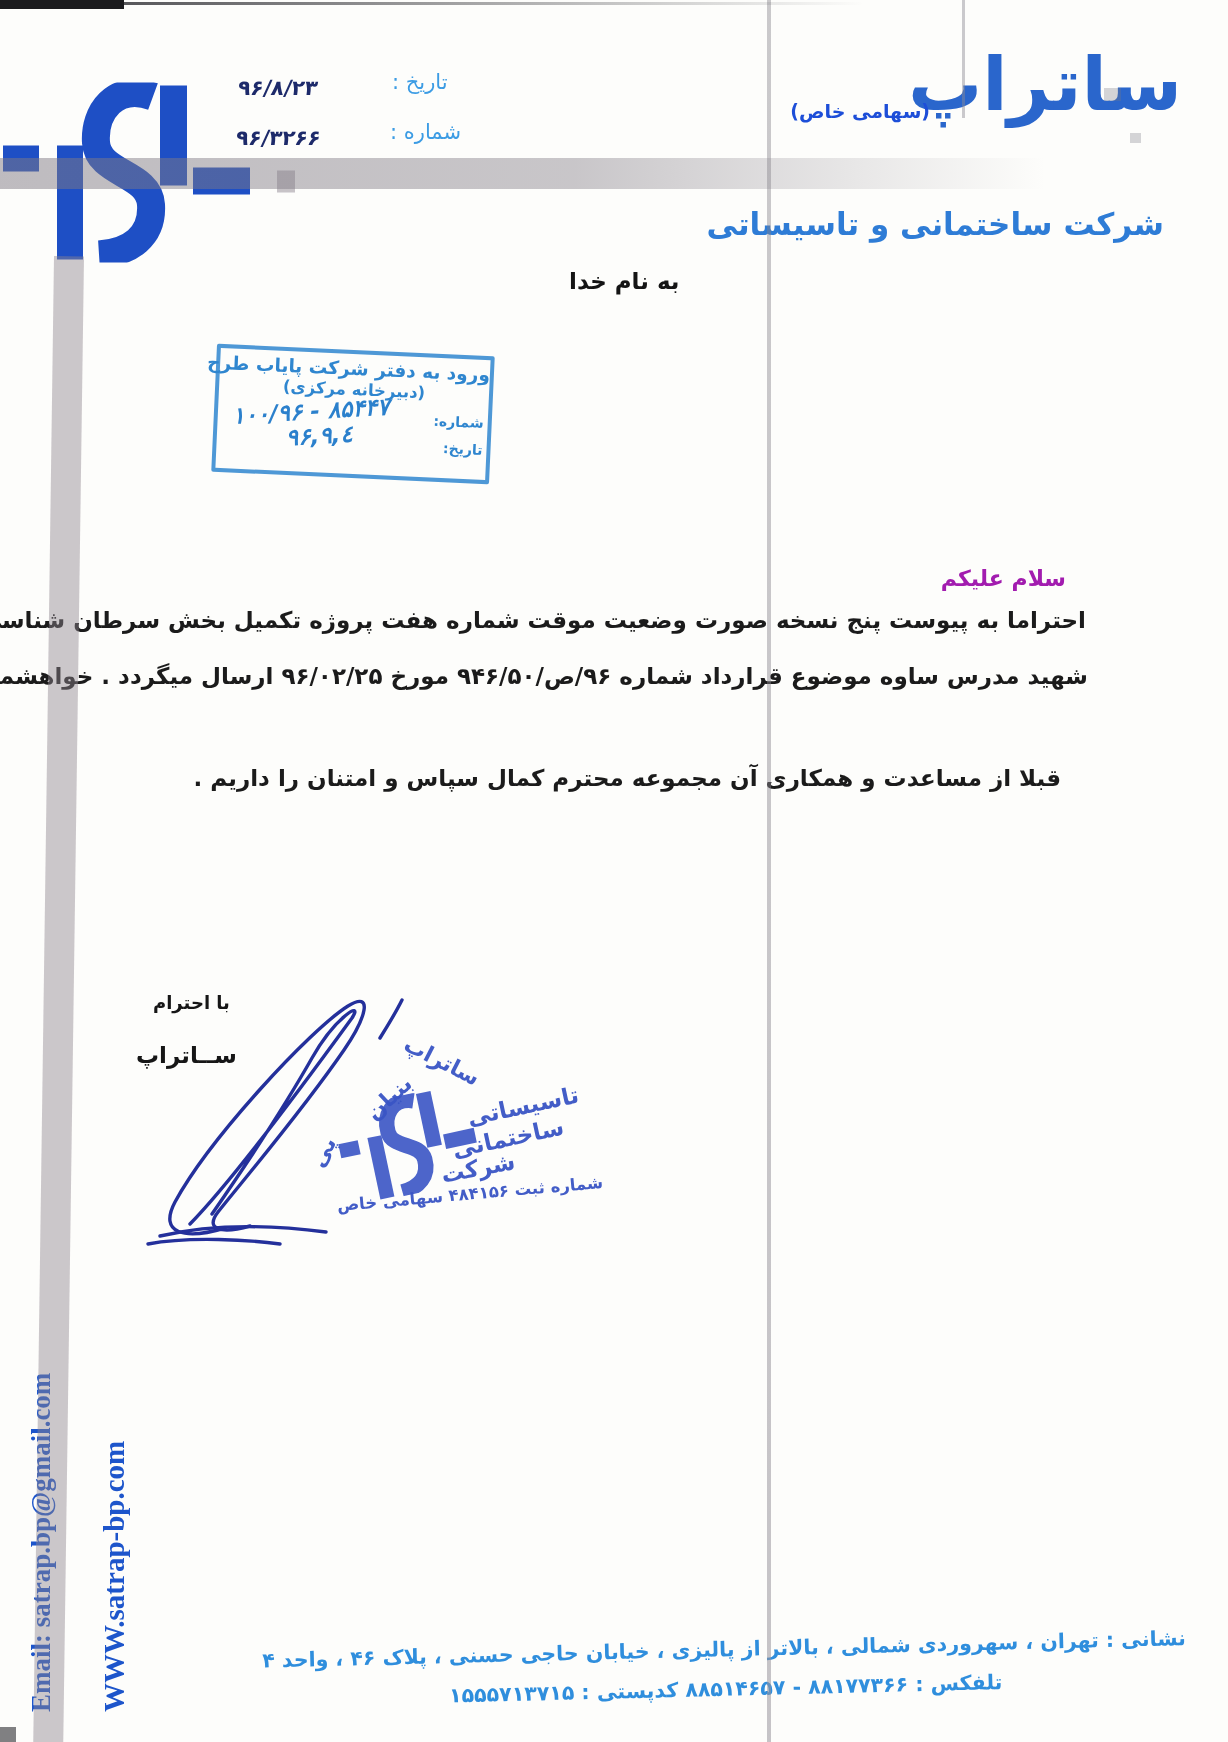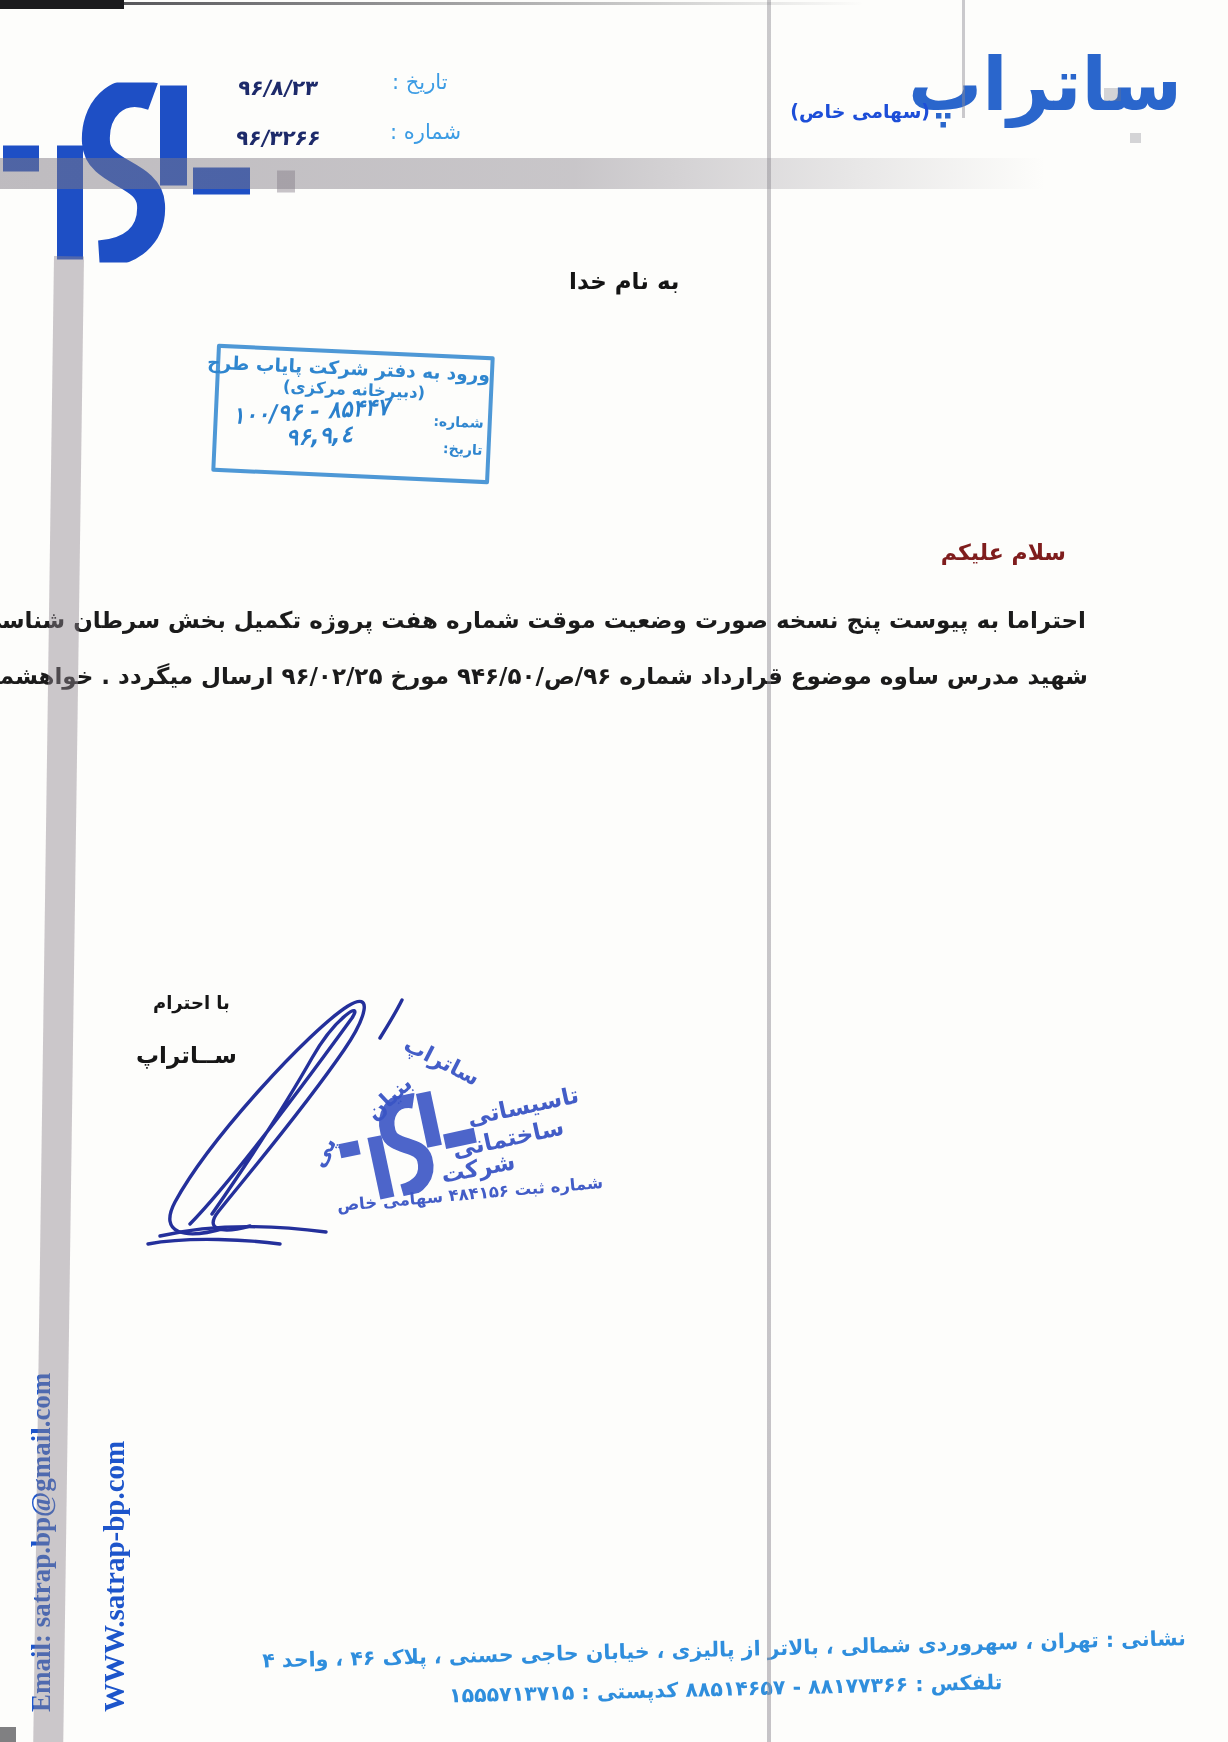--- a/index.html
+++ b/index.html
@@ -47,21 +47,21 @@
   .es1{margin-top:4px;text-align:center;font-size:18.5px;font-weight:bold;direction:rtl;white-space:nowrap;}
   .es2{text-align:center;font-size:16.5px;font-weight:bold;direction:rtl;margin-top:1px;}
   .es-row{display:flex;justify-content:space-between;direction:rtl;padding:0 4px 0 14px;margin-top:1px;align-items:flex-start;}
   .es-lbl{font-size:14px;font-weight:bold;padding-top:9px;}
   .es-val{font-size:23px;font-weight:600;direction:ltr;unicode-bidi:isolate;
     transform:rotate(-6deg);font-style:italic;color:#2b80cc;white-space:nowrap;}
   .es-val-date{padding-left:55px;}
 
   
   .addressee{right:162px;top:413px;font-size:27px;font-weight:bold;color:#111;z-index:10;}
-  .salutation{right:162px;top:540px;font-size:22px;font-weight:bold;color:#7f1d1d;z-index:10;text-align:right;}
+  .salutation{right:162px;top:566px;font-size:22px;font-weight:bold;color:#a21caf;z-index:10;text-align:right;}
   .body-line{font-size:23px;font-weight:bold;color:#1b1b1b;z-index:10;letter-spacing:.2px;}
   .body-l1{right:142px;top:607px;}
   .body-l2{right:140px;top:663px;}
   .body-l3{right:165px;top:719px;}
   .body-l4{right:167px;top:765px;}
 
   
   .respect{left:153px;top:992px;font-size:18px;font-weight:bold;color:#161616;z-index:14;}
   .signer{left:136px;top:1042px;font-size:23px;font-weight:bold;color:#161616;letter-spacing:1px;z-index:14;}
   .sig-svg{left:130px;top:978px;width:340px;height:280px;z-index:15;}
@@ -116,20 +116,21 @@
   <div class="abs speck2"></div>
   <div class="abs corner-bl"></div>
 
   <svg class="abs logo-main" viewBox="0 0 300 180" style="color:#1e4fc5" fill="#1e4fc5" stroke="none">
     <use href="#satrap-logo"></use>
     <rect x="277" y="88" width="18" height="22" fill="#9a949c" opacity=".55"></rect>
   </svg>
 
   <div class="abs company-name rtl">ساتراپ</div>
   <div class="abs company-type rtl">(سهامی خاص)</div>
+  <div class="abs company-sub rtl">شرکت ساختمانی و تاسیساتی</div>
 
   <div class="abs fld-label date-label rtl">تاریخ :</div>
   <div class="abs fld-value date-value">۹۶/۸/۲۳</div>
   <div class="abs fld-label num-label rtl">شماره :</div>
   <div class="abs fld-value num-value">۹۶/۳۲۶۶</div>
 
   <div class="abs bismillah rtl">به نام خدا</div>
 
   <div class="abs entry-stamp">
     <div class="es1">ورود به دفتر شرکت پایاب طرح</div>
@@ -140,20 +141,21 @@
     </div>
     <div class="es-row">
       <span class="es-lbl">تاریخ:</span>
       <span class="es-val es-val-date">۹۶,۹,٤</span>
     </div>
   </div>
 
   <div class="abs salutation rtl">سلام علیکم</div>
   <div class="abs body-line body-l1 rtl">احتراما به پیوست پنج نسخه صورت وضعیت موقت شماره هفت پروژه تکمیل بخش سرطان شناسی بیمارستان</div>
   <div class="abs body-line body-l2 rtl">شهید مدرس ساوه موضوع  قرارداد شماره ۹۶/ص/۹۴۶/۵۰ مورخ ۹۶/۰۲/۲۵ ارسال میگردد . خواهشمند است نسبت</div>
+  <div class="abs body-line body-l4 rtl">قبلا از مساعدت و همکاری آن مجموعه محترم کمال سپاس و امتنان را داریم .</div>
 
   <div class="abs respect rtl">با احترام</div>
   <div class="abs signer rtl">ســاتراپ</div>
 
   <svg class="abs sig-svg" viewBox="0 0 340 280" fill="none" stroke="#24309b" stroke-width="3.4" stroke-linecap="round">
     <path d="M 95 250 C 55 262 28 256 45 224 C 80 160 180 52 218 28 C 244 12 236 40 214 72 C 170 136 110 206 88 234 C 74 252 92 256 120 248"></path>
     <path d="M 60 246 C 105 200 190 84 222 40 C 234 22 206 38 182 80 C 148 140 100 210 82 236"></path>
     <path d="M 30 258 C 90 244 150 248 196 254"></path>
     <path d="M 18 266 C 60 258 120 262 150 266"></path>
     <path d="M 250 60 C 260 44 268 30 272 22"></path>

